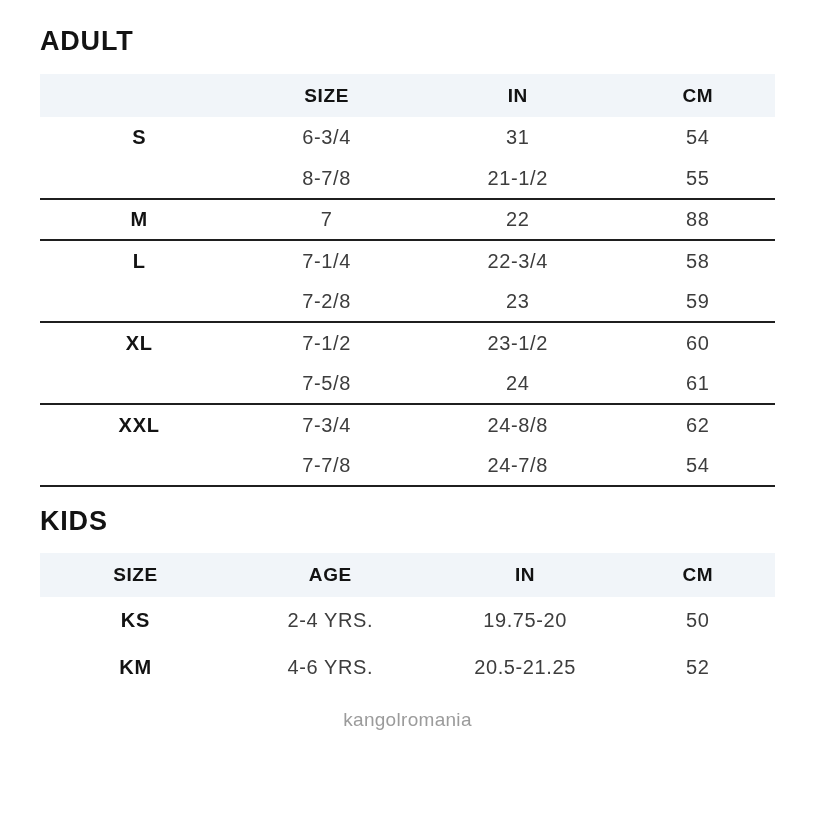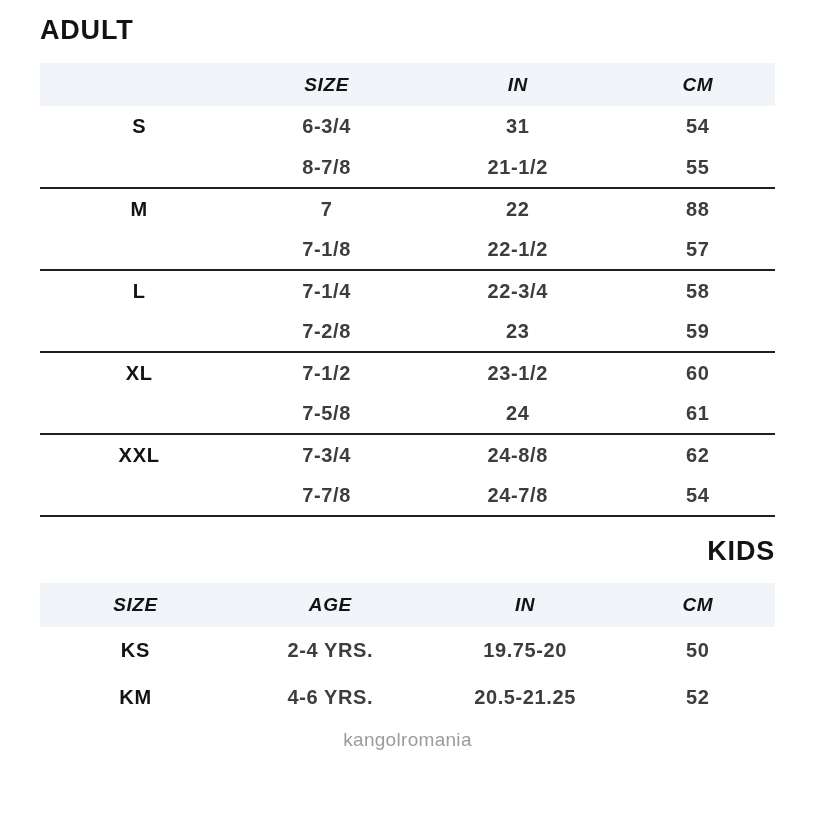--- a/index.html
+++ b/index.html
@@ -2,74 +2,73 @@
 <html style="--header-bg: #f1f5f9; --divider: #1f1f1f; --heading-text: #131313; --cell-text: #3d3d3d; --footer-text: #9b9b9b;"><head>
 <meta charset="utf-8">
 <style>
   * { margin: 0; padding: 0; box-sizing: border-box; }
   html, body {
     width: 814px;
     background: #ffffff;
     font-family: "Liberation Sans", "DejaVu Sans", sans-serif;
   }
   body { height: 814px; overflow: hidden; }
-  .wrap { padding: 14px 39px 0 40px; }
+  .wrap { padding: 25px 39px 0 40px; }
 
   .section-heading {
     font-size: 27px;
     line-height: 32px;
     font-weight: 800;
     letter-spacing: 0.8px;
     color: var(--heading-text, #111111);
   }
   .section-heading.adult { margin-bottom: 17px; }
-  .section-heading.kids  { margin-top: 18px; margin-bottom: 16px; text-align: right; }
+  .section-heading.kids  { margin-top: 18px; margin-bottom: 16px; }
 
   table {
     width: 100%;
     border-collapse: collapse;
     table-layout: fixed;
   }
   thead tr {
     background: var(--header-bg, #f1f5f9);
   }
   th {
     height: 43px;
     font-size: 19px;
     font-weight: 700;
     letter-spacing: 0.6px;
     color: var(--heading-text, #151515);
     text-align: center;
     vertical-align: middle;
-    font-style: italic;
   }
   td {
     height: 41px;
     font-size: 20px;
-    font-weight: 700;
+    font-weight: 400;
     letter-spacing: 0.6px;
     color: var(--cell-text, #3d3d3d);
     text-align: center;
     vertical-align: middle;
   }
   td.lbl {
     font-weight: 700;
     letter-spacing: 0.8px;
     color: var(--heading-text, #0f0f0f);
   }
 
   
   table.adult-table tbody + tbody { border-top: 2px solid var(--divider, #1f1f1f); }
   table.adult-table { border-bottom: 2px solid var(--divider, #1f1f1f); }
 
   table.kids-table th { height: 44px; }
   table.kids-table td { height: 47px; }
 
   .footer-brand {
-    margin-top: 8px;
+    margin-top: 18px;
     text-align: center;
     font-size: 19px;
     letter-spacing: 0.3px;
     color: var(--footer-text, #9b9b9b);
   }
 </style>
 </head>
 <body>
 
 <div class="wrap">
@@ -104,26 +103,20 @@
         <td>21-1/2</td>
         <td>55</td>
       </tr>
     </tbody>
     <tbody>
       <tr>
         <td class="lbl">M</td>
         <td>7</td>
         <td>22</td>
         <td>88</td>
-      </tr>
-      <tr>
-        <td></td>
-        <td>7-1/8</td>
-        <td>22-1/2</td>
-        <td>57</td>
       </tr>
     </tbody>
     <tbody>
       <tr>
         <td class="lbl">L</td>
         <td>7-1/4</td>
         <td>22-3/4</td>
         <td>58</td>
       </tr>
       <tr>

